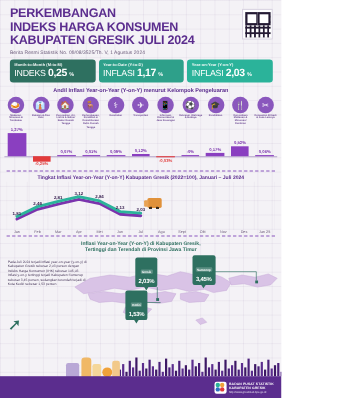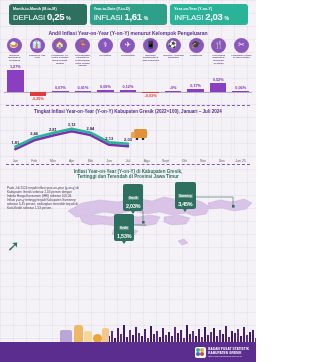--- a/index.html
+++ b/index.html
@@ -329,35 +329,46 @@
   .lt1 { font-size: 3.1px; font-weight: bold; letter-spacing: .1px; }
   .lt2 { font-size: 3.1px; font-weight: bold; letter-spacing: .1px; }
   .lt3 { font-size: 2.5px; opacity: .85; }
 </style>
 </head>
 <body>
 
 <div id="page">
   <div class="layer">
 
+    <div class="header">
+      <div class="title">
+        <div>PERKEMBANGAN</div>
+        <div>INDEKS HARGA KONSUMEN</div>
+        <div>KABUPATEN GRESIK JULI 2024</div>
+      </div>
+      <div class="subtitle">Berita Resmi Statistik No. 09/08/3525/Th. V, 1 Agustus 2024</div>
+      <div class="qr">
+        <div class="qr-inner"></div>
+      </div>
+    </div>
 
     <div class="stats">
       <div class="stat s1">
         <div class="stat-label">Month-to-Month (M-to-M)</div>
         <div class="stat-row">
-          <span class="stat-word">DEFLASI</span>
+          <span class="stat-word">INDEKS</span>
           <span class="stat-val">0,25</span>
           <span class="stat-pct">%</span>
         </div>
       </div>
       <div class="stat s2">
         <div class="stat-label">Year-to-Date (Y-to-D)</div>
         <div class="stat-row">
           <span class="stat-word">INFLASI</span>
-          <span class="stat-val">1,61</span>
+          <span class="stat-val">1,17</span>
           <span class="stat-pct">%</span>
         </div>
       </div>
       <div class="stat s3">
         <div class="stat-label">Year-on-Year (Y-on-Y)</div>
         <div class="stat-row">
           <span class="stat-word">INFLASI</span>
           <span class="stat-val">2,03</span>
           <span class="stat-pct">%</span>
         </div>

